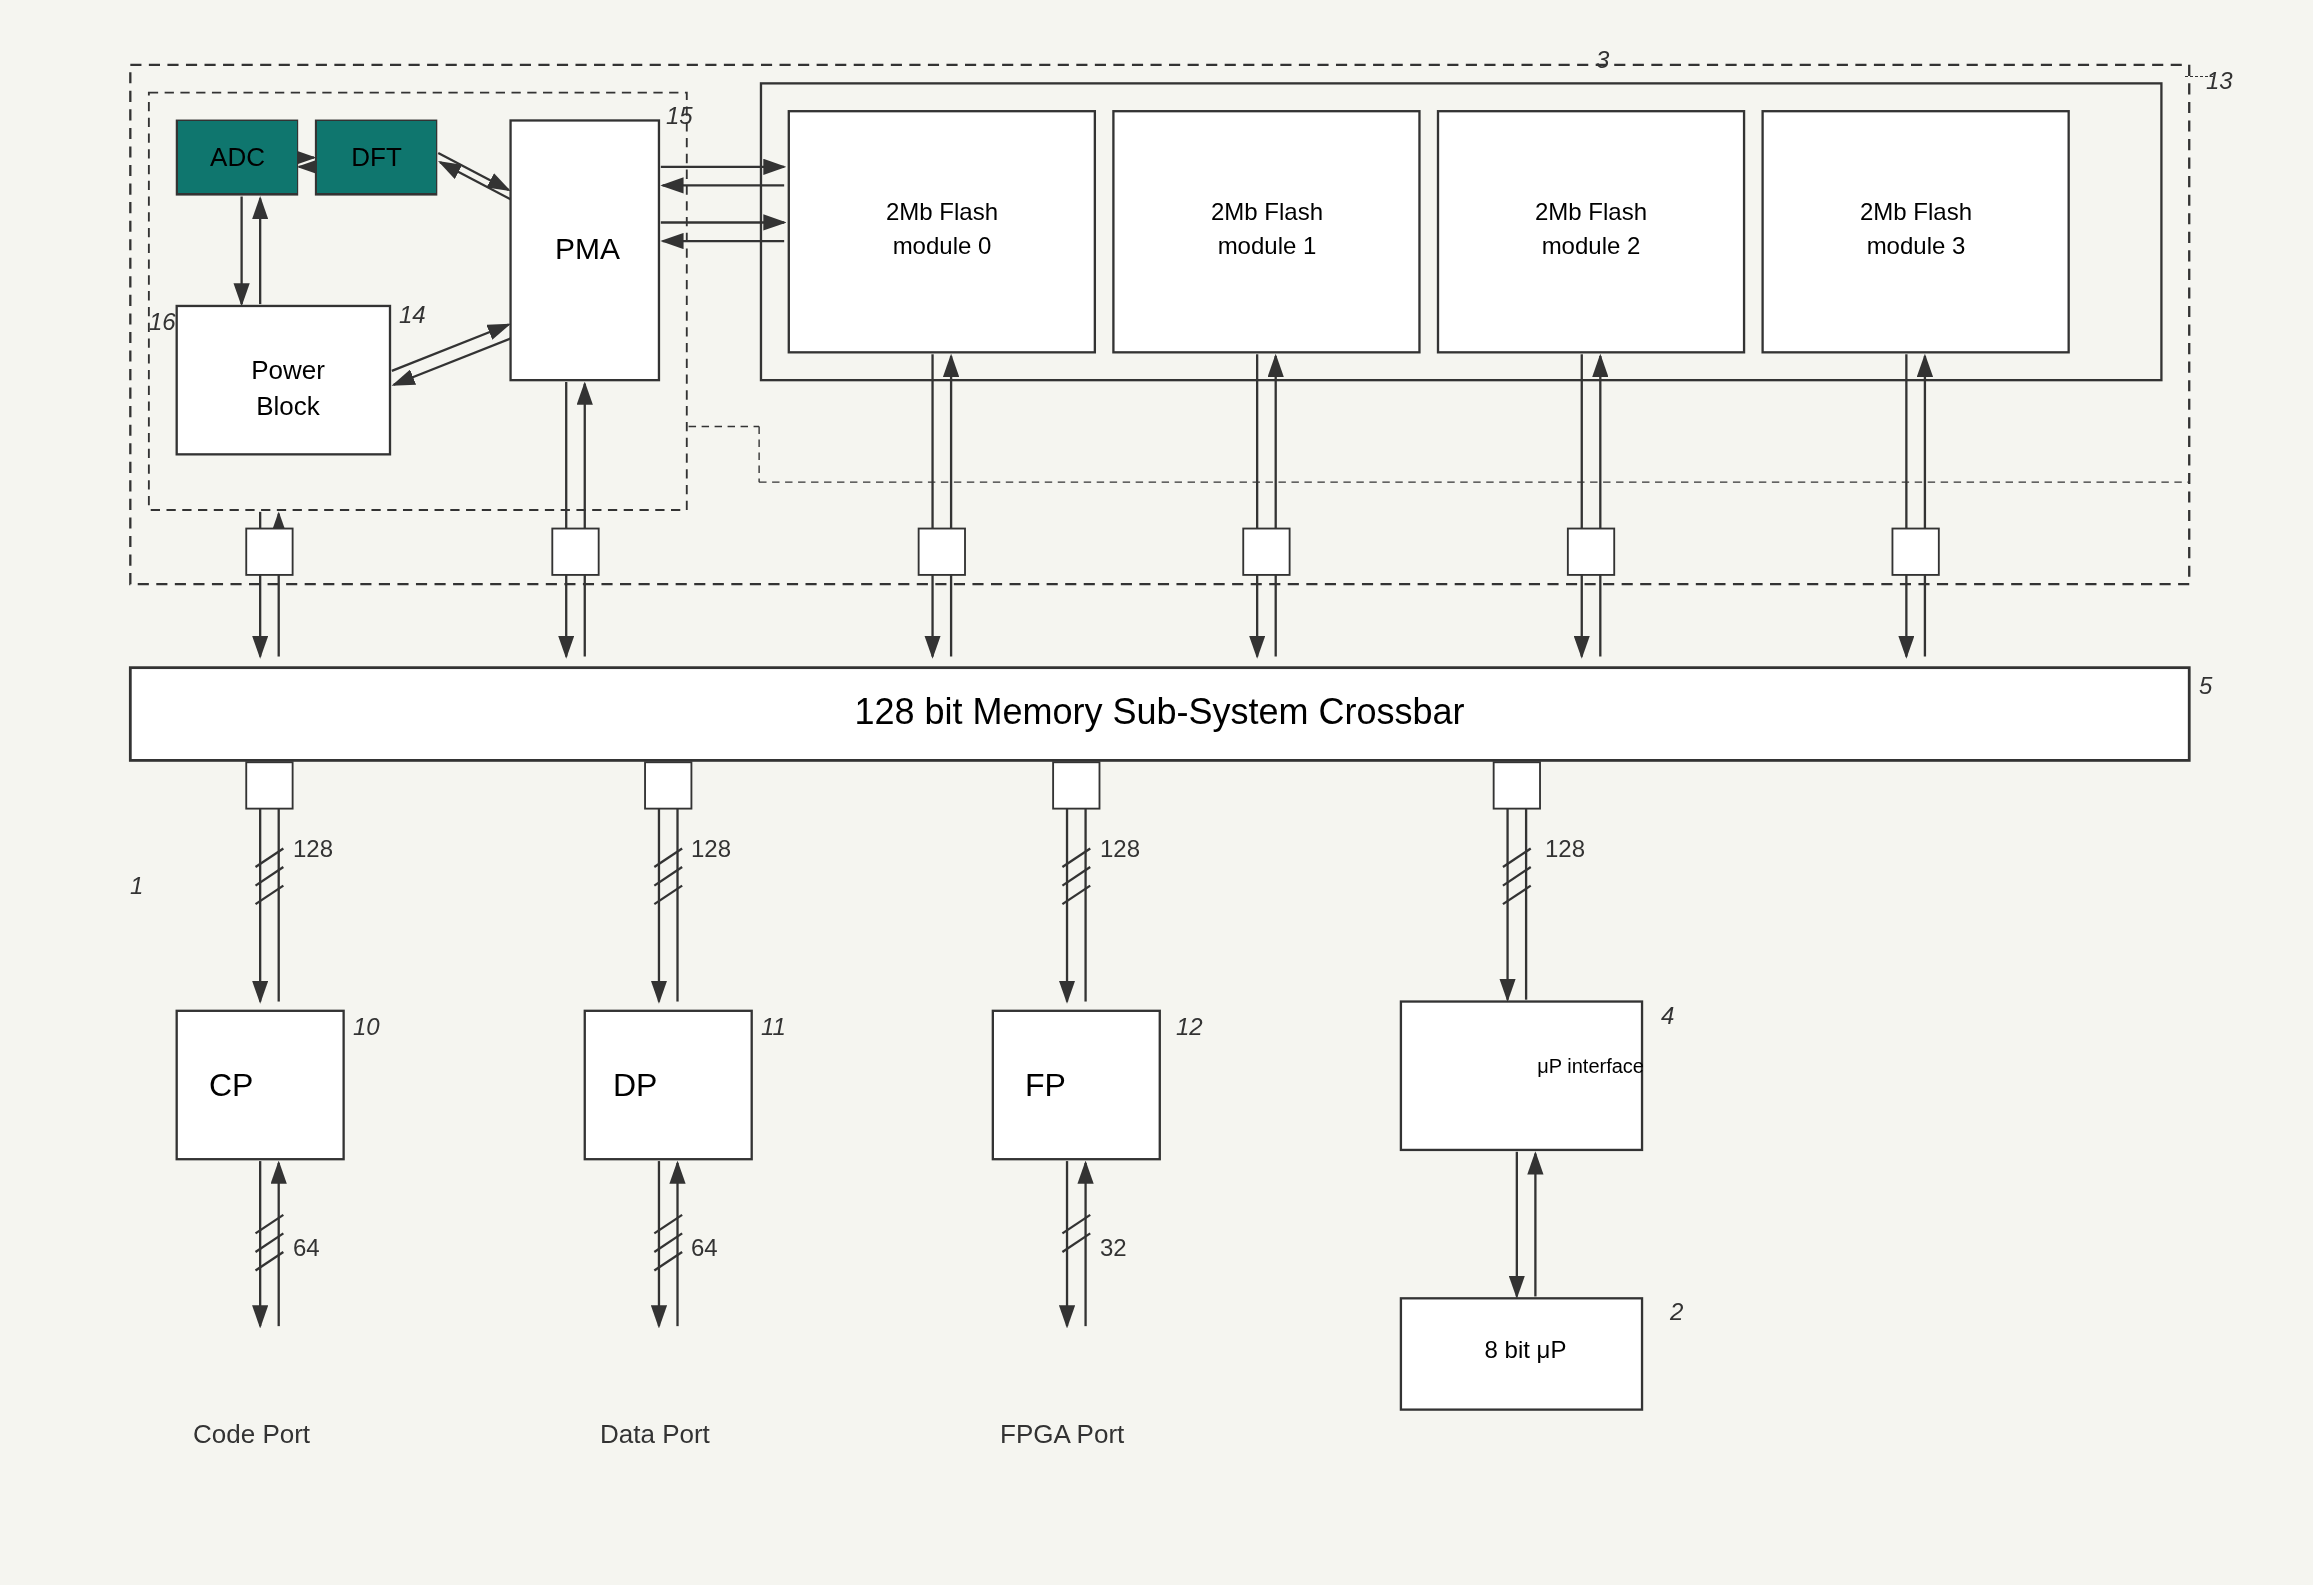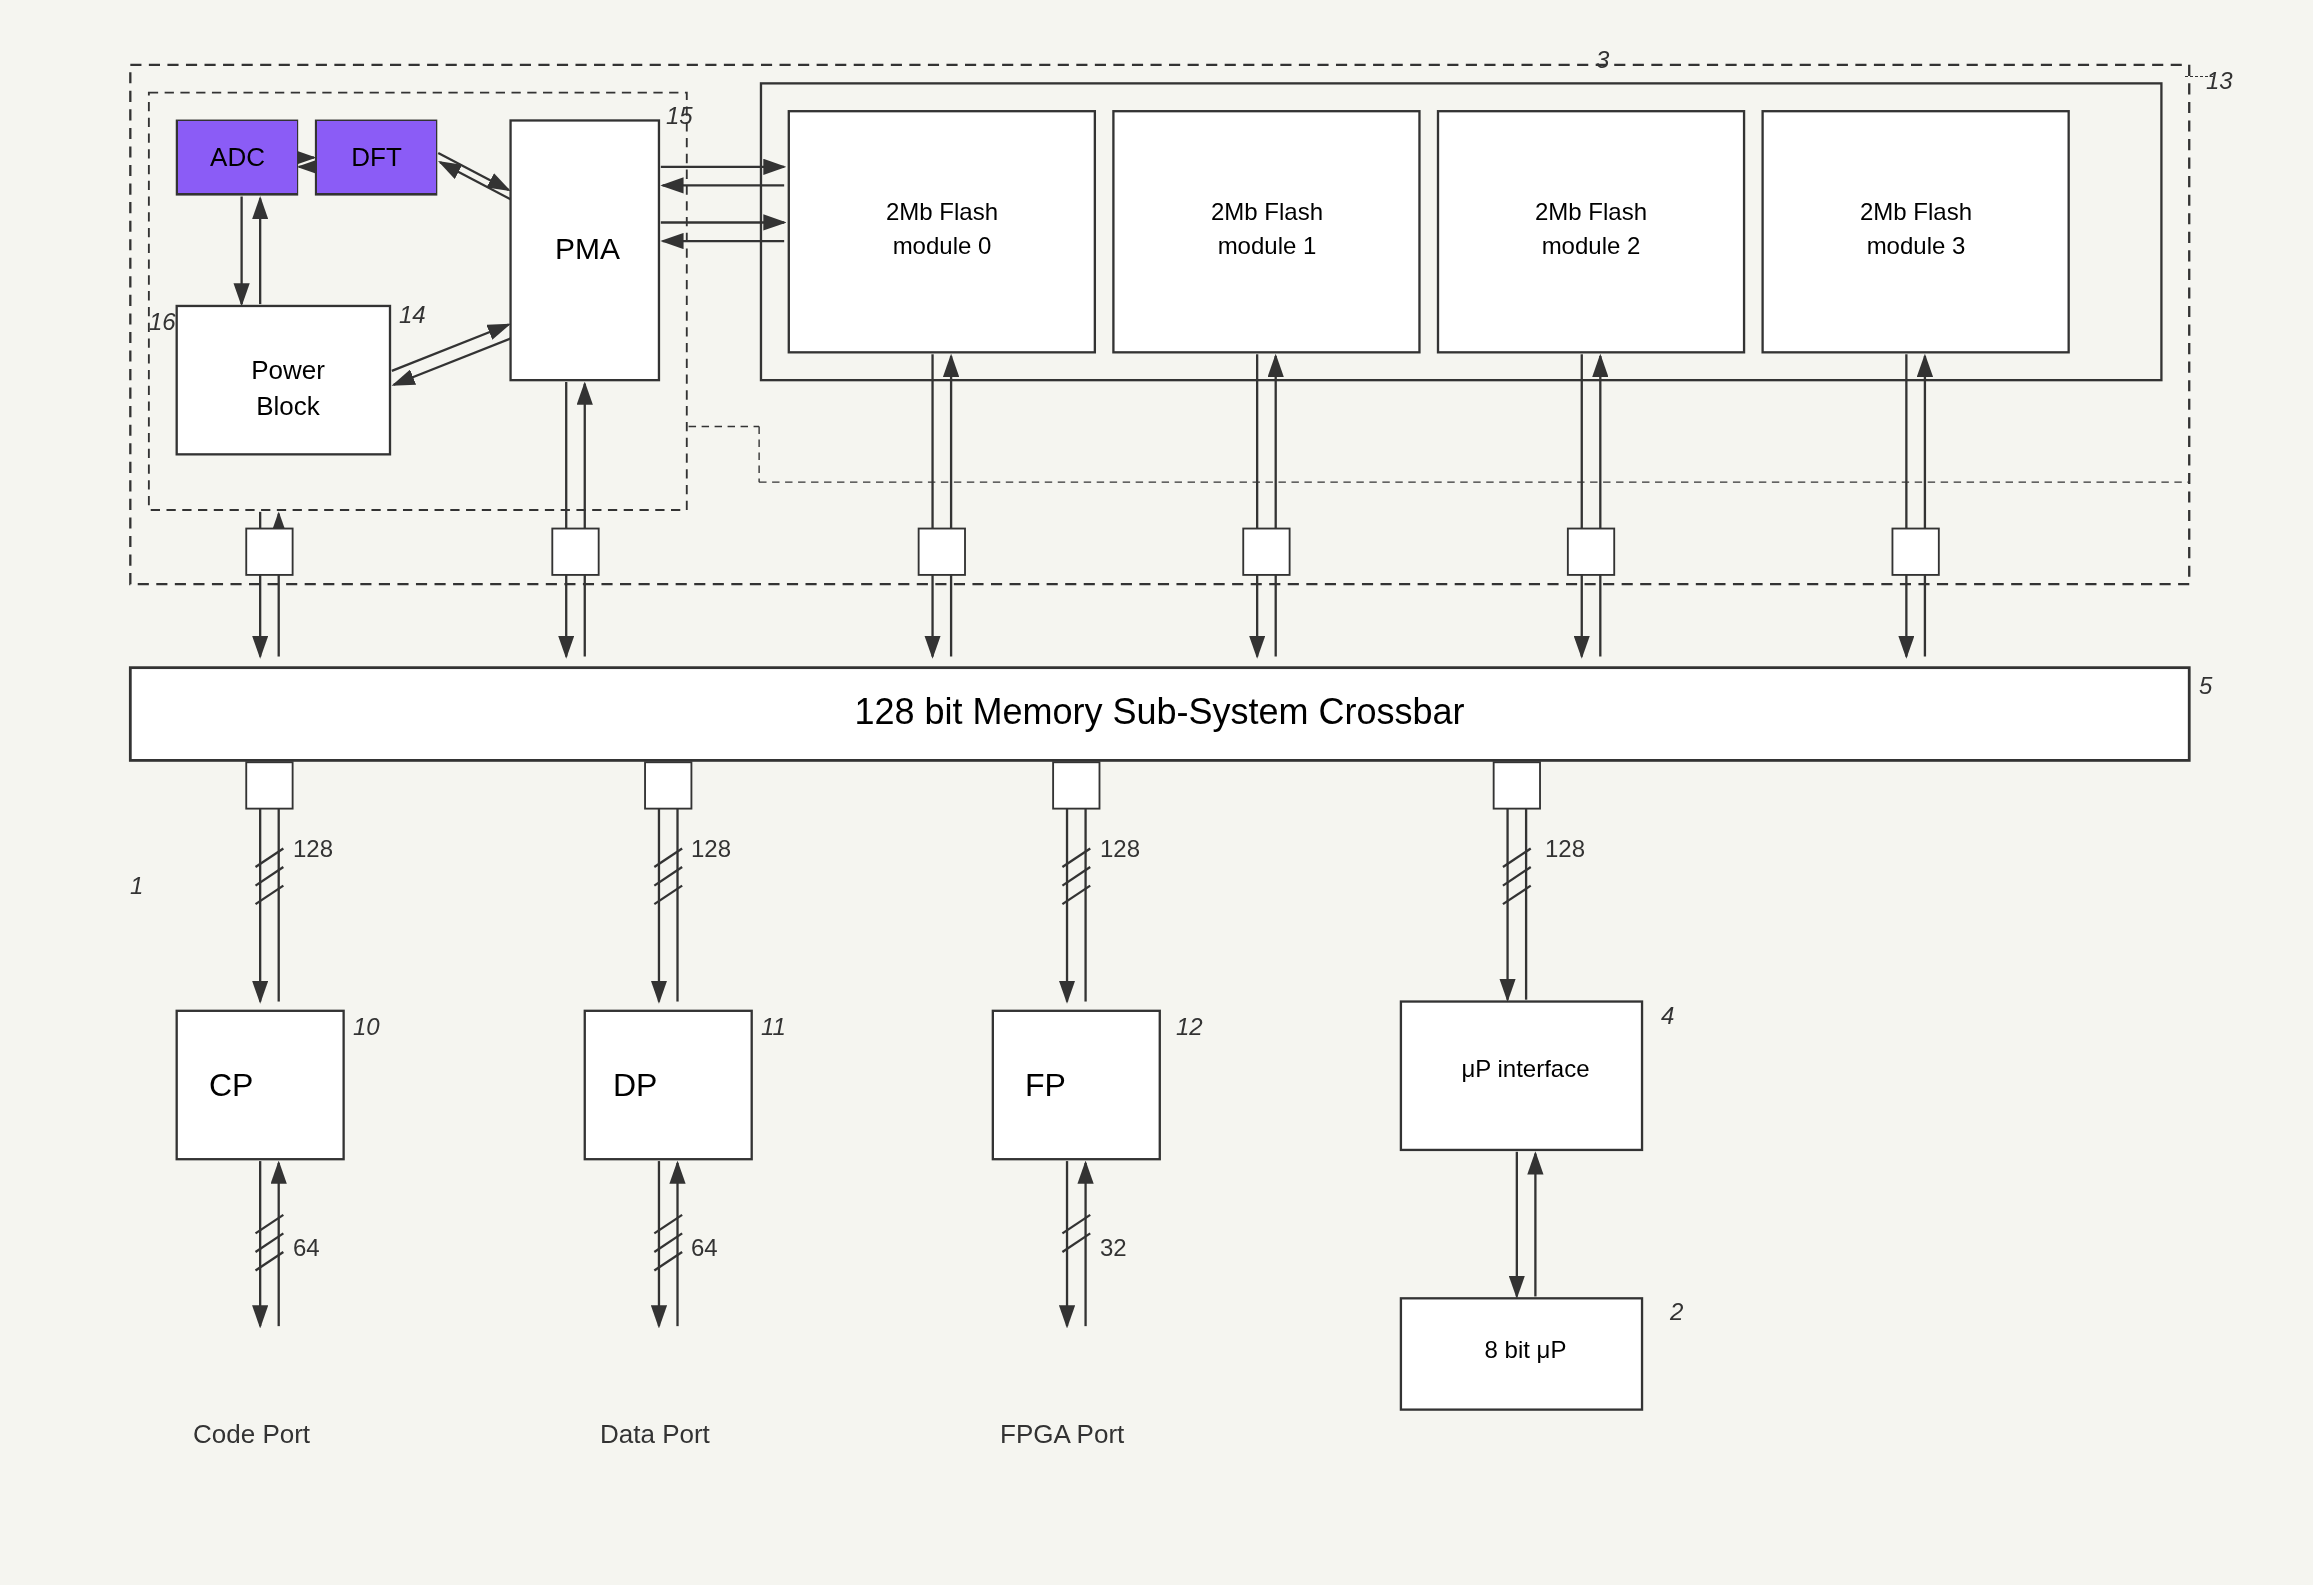--- a/index.html
+++ b/index.html
@@ -16,21 +16,21 @@
       position: absolute;
       top: 37px;
       left: 56px;
       width: 2189px;
       height: 1521px;
     }
 
     .box {
       position: absolute;
       border: 1.9px solid #333;
-      background: #8b5cf6;
+      background: #0f766e;
       display: flex;
       align-items: center;
       justify-content: center;
       text-align: center;
       font-size: 26px;
     }
 
     .label-ref {
       position: absolute;
       font-style: italic;
@@ -244,21 +244,21 @@
   </div>
 
   <div style="position:absolute; left:557px; top:1030px; font-size:32px; font-family:Arial;">
     <span>DP</span>
   </div>
 
   <div style="position:absolute; left:969px; top:1030px; font-size:32px; font-family:Arial;">
     <span>FP</span>
   </div>
 
-  <div style="position:absolute; left:1351px; top:1018px; font-size:24px; font-family:Arial; text-align:center; width:237px;">
+  <div style="position:absolute; left:1351px; top:1018px; font-size:20px; font-family:Arial; text-align:right; width:237px;">
     <span>μP interface</span>
   </div>
 
   <div style="position:absolute; left:1351px; top:1299px; font-size:24px; font-family:Arial; text-align:center; width:237px;">
     <span>8 bit μP</span>
   </div>
 
   <div class="label-ref" style="left:74px; top:835px;">1</div>
   <div class="label-ref" style="left:1614px; top:1261px;">2</div>
   <div class="label-ref" style="left:1540px; top:9.3px;">3</div>

